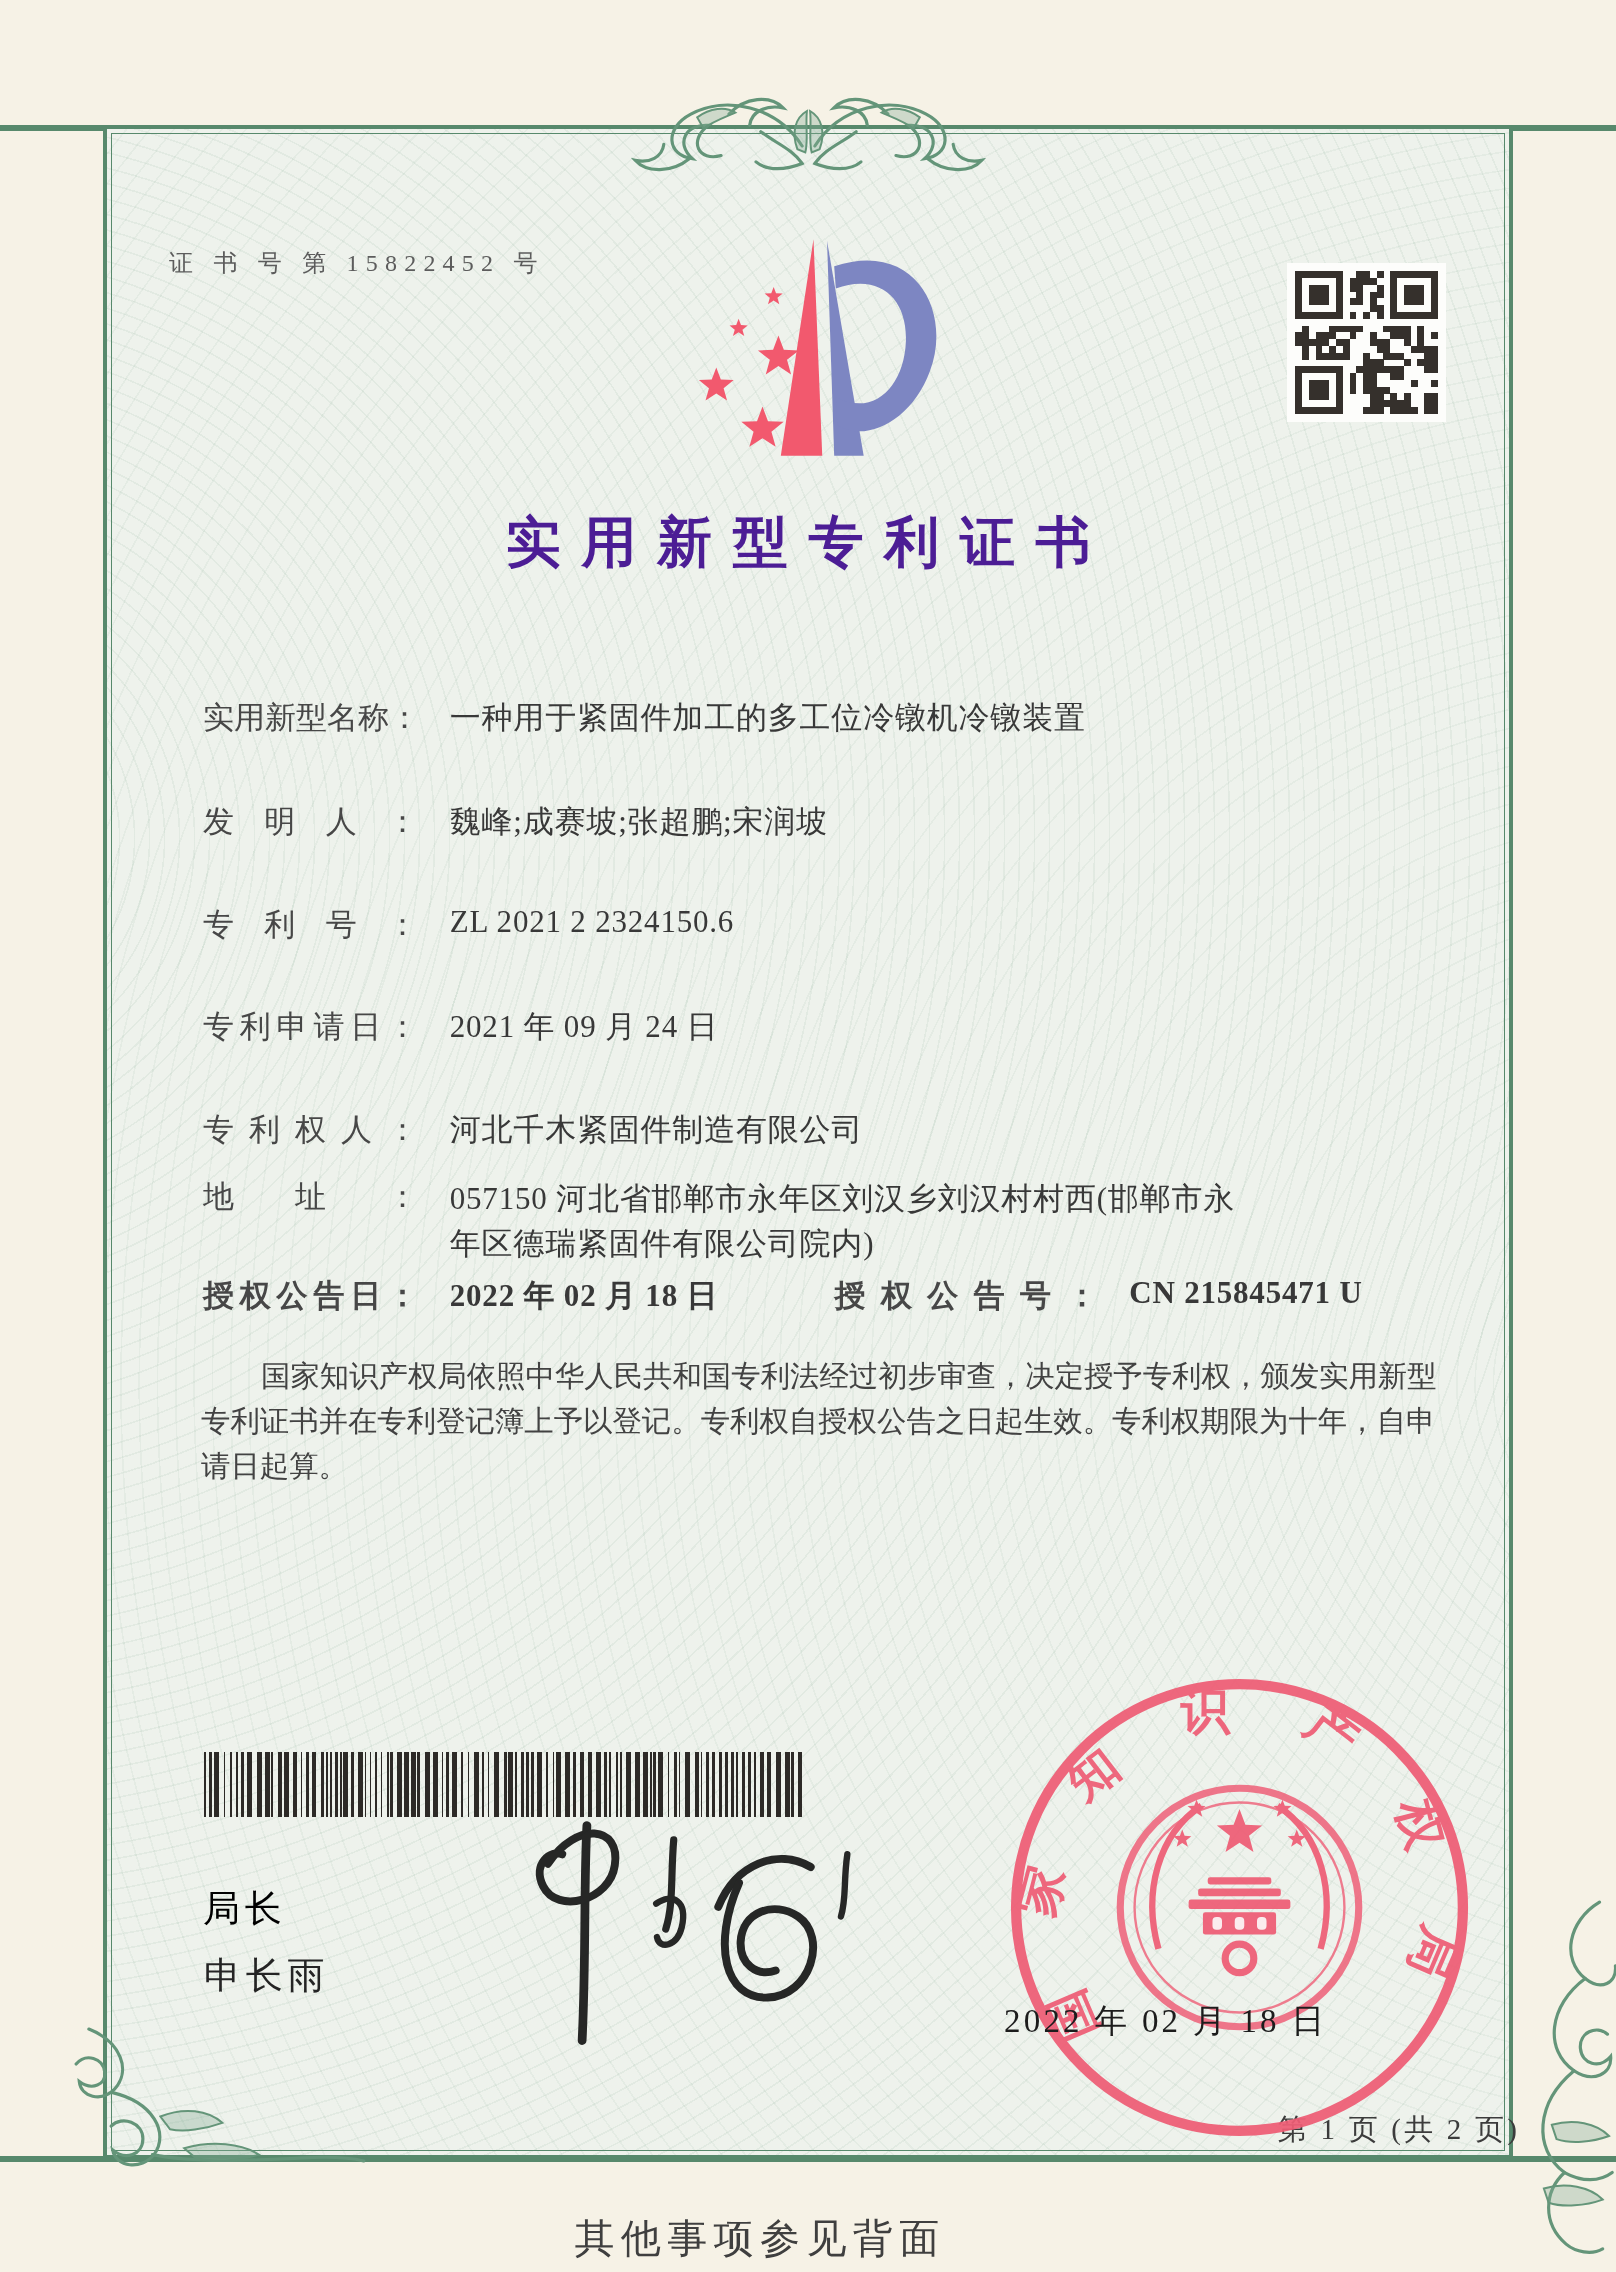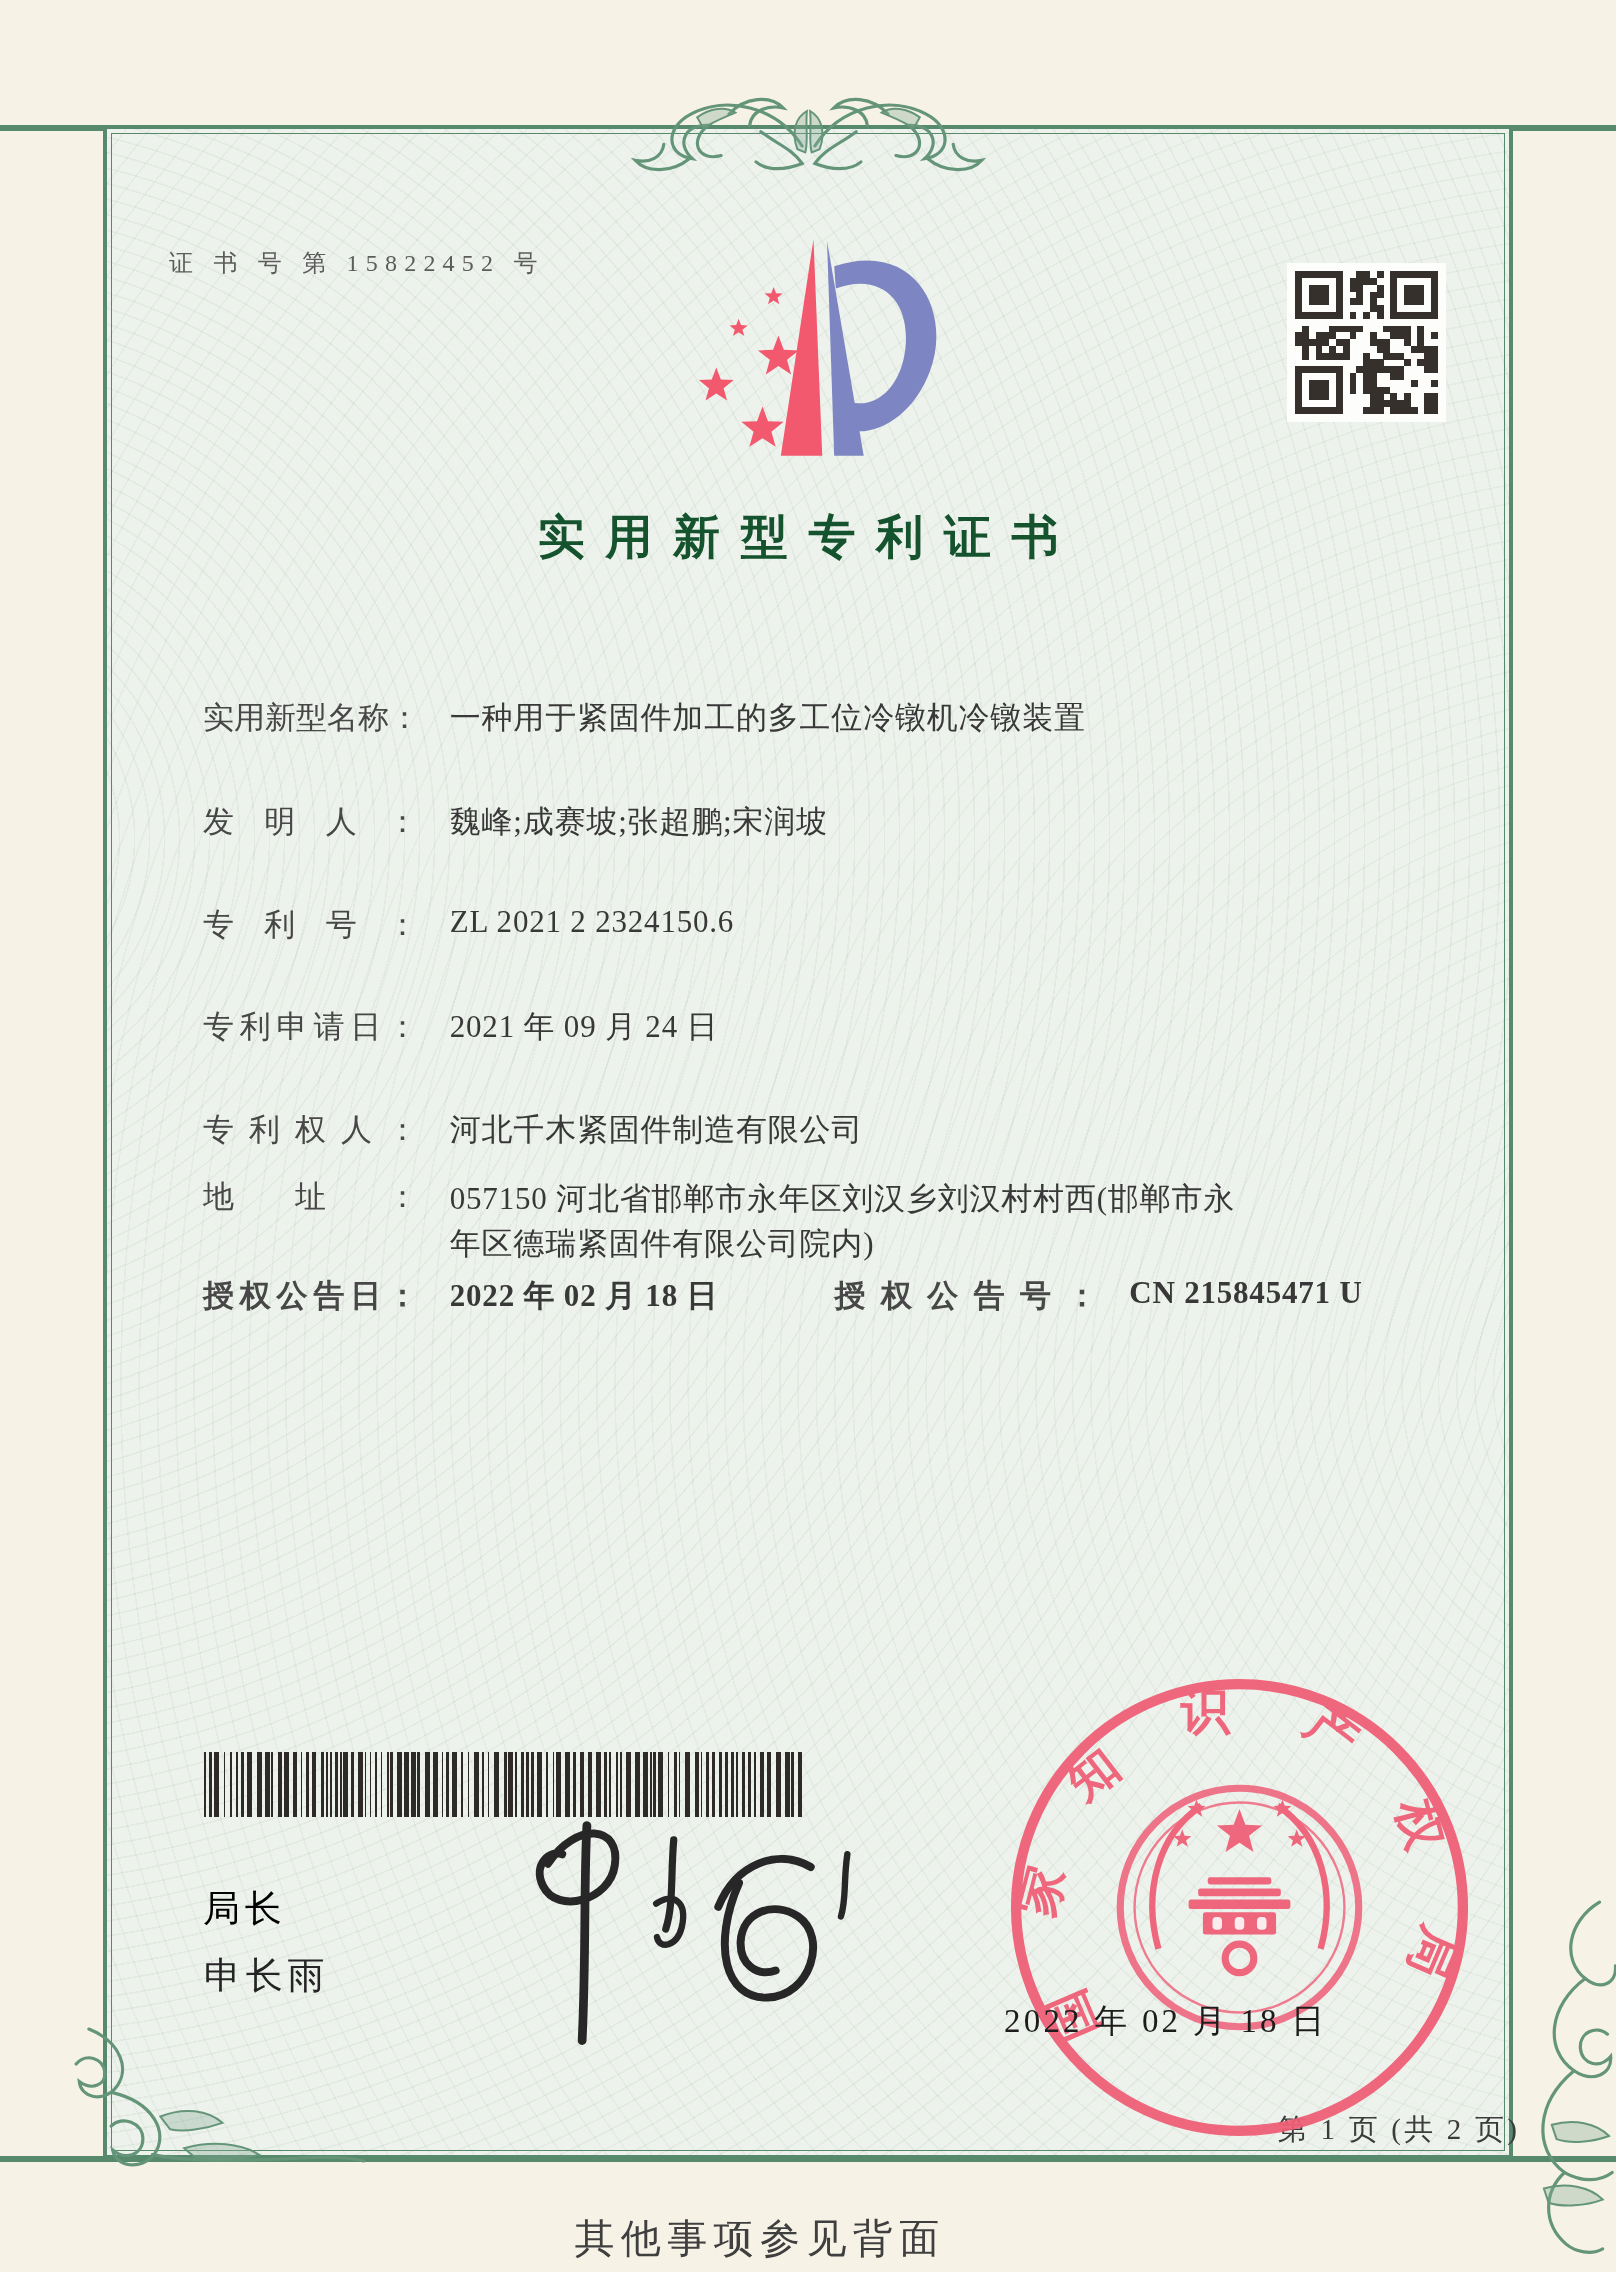--- a/index.html
+++ b/index.html
@@ -15,22 +15,22 @@
          background-image:
            repeating-radial-gradient(circle at -12% 35%, rgba(96,146,116,.085) 0 1.6px, rgba(0,0,0,0) 1.6px 15px),
            repeating-radial-gradient(circle at 112% 62%, rgba(96,146,116,.07) 0 1.6px, rgba(0,0,0,0) 1.6px 18.3px);}
   .frame-inner{position:absolute;inset:4px;border:1.6px solid #57896c;}
   .ornament{z-index:4;pointer-events:none;}
   .ornament path{fill:none;stroke:#649579;stroke-width:4;stroke-linecap:round;}
   .ornament .leaf{fill:rgba(133,173,148,.35);stroke:#649579;stroke-width:2.5;}
 
   
   .cert-no{left:169px;top:247px;font-size:24px;letter-spacing:7.2px;color:#5c5c5c;z-index:2;}
-  .title{left:0;top:506px;width:1617px;text-align:center;font-size:47px;font-weight:bold;
-         letter-spacing:20.7px;color:#14532d;z-index:2;}
+  .title{left:0;top:506px;width:1617px;text-align:center;font-size:55px;font-weight:bold;
+         letter-spacing:20.7px;color:#4c1d95;z-index:2;}
   .qr-box{left:1287px;top:263px;width:159px;height:159px;background:#fdfdfb;z-index:2;}
 
   
   .row{position:absolute;left:203px;font-size:31px;color:#3c3c3c;z-index:2;white-space:nowrap;}
   .row .lbl{display:inline-block;width:215px;text-align:justify;text-align-last:justify;
             -moz-text-align-last:justify;color:#474747;vertical-align:top;}
   .row .val{display:inline-block;margin-left:24px;letter-spacing:0.8px;color:#383838;vertical-align:top;}
   .row .val.wrap{white-space:normal;width:788px;line-height:45px;}
   .row .lbl2{display:inline-block;width:263px;margin-left:35px;text-align:justify;
              text-align-last:justify;-moz-text-align-last:justify;color:#474747;vertical-align:top;}
@@ -382,20 +382,21 @@
   <span class="val wrap">057150 河北省邯郸市永年区刘汉乡刘汉村村西(邯郸市永年区德瑞紧固件有限公司院内)</span>
 </div>
 <div class="row" style="top:1275px;font-weight:bold;">
   <span class="lbl">授权公告日：</span>
   <span class="val" style="width:342px;">2022 年 02 月 18 日</span>
   <span class="lbl2">授权公告号：</span>
   <span class="val">CN 215845471 U</span>
 </div>
 
 <div class="abs paras">
+  <p>国家知识产权局依照中华人民共和国专利法经过初步审查，决定授予专利权，颁发实用新型专利证书并在专利登记簿上予以登记。专利权自授权公告之日起生效。专利权期限为十年，自申请日起算。</p>
 </div>
 
 <svg id="barcode" class="abs barcode" width="609" height="65" shape-rendering="crispEdges" viewBox="0 0 765 82">
     <rect x="2" y="0" width="3" height="82" fill="#2d2a27"></rect>
     <rect x="8" y="0" width="4" height="82" fill="#2d2a27"></rect>
     <rect x="15" y="0" width="6" height="82" fill="#2d2a27"></rect>
     <rect x="27" y="0" width="2" height="82" fill="#2d2a27"></rect>
     <rect x="35" y="0" width="3" height="82" fill="#2d2a27"></rect>
     <rect x="43" y="0" width="2" height="82" fill="#2d2a27"></rect>
     <rect x="49" y="0" width="4" height="82" fill="#2d2a27"></rect>

